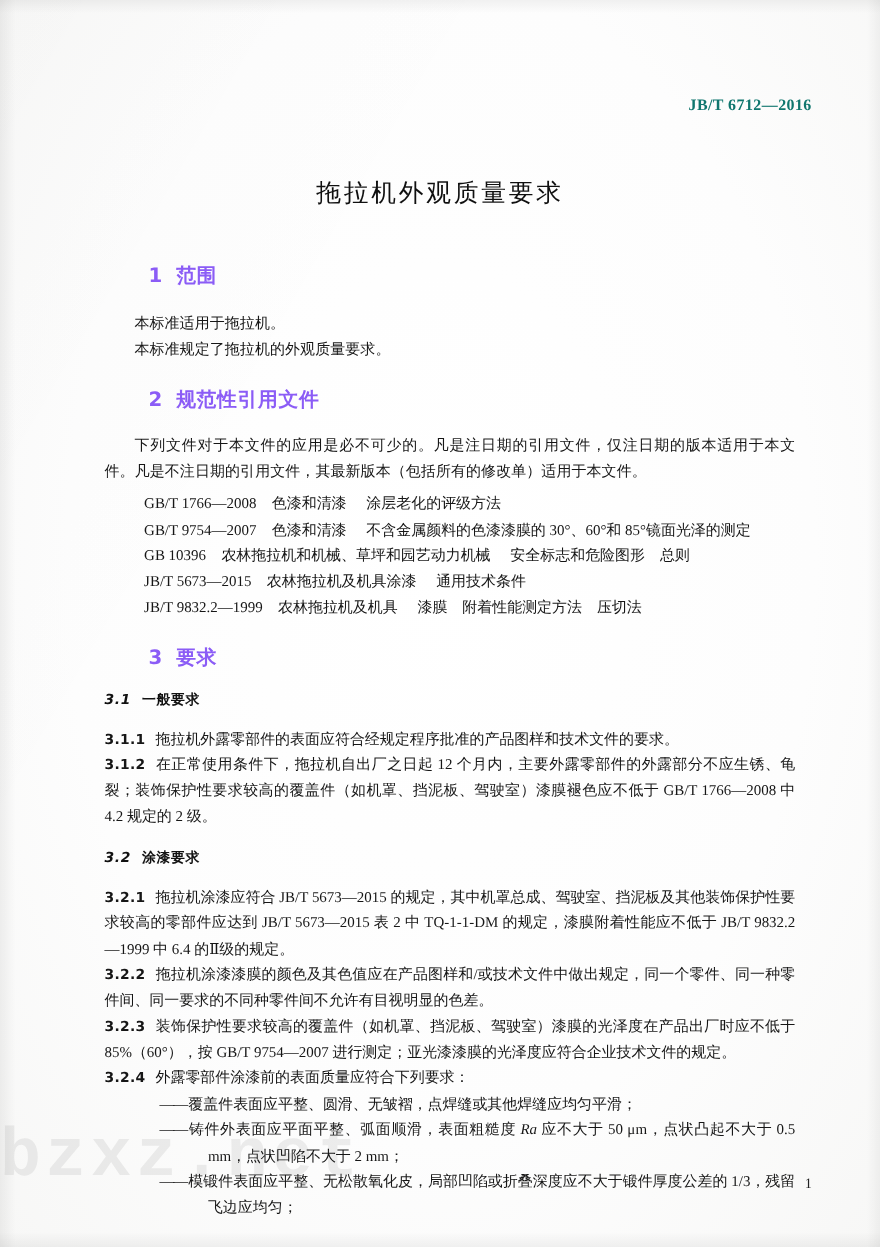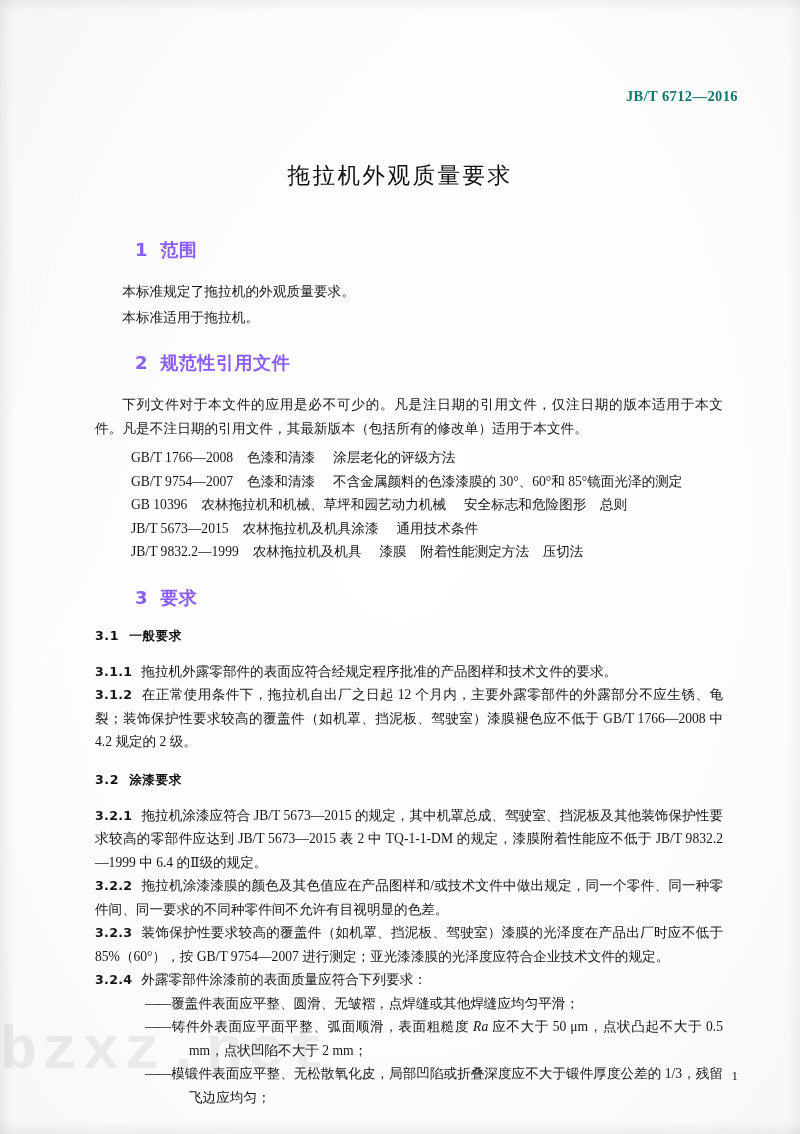--- a/index.html
+++ b/index.html
@@ -106,21 +106,21 @@
   
   .h-sub {
     font-family: "DejaVu Sans", "Liberation Sans", sans-serif;
     font-weight: bold;
     font-size: 12.6px;
     color: #111;
     margin-top: 18px;
     margin-bottom: 5px;
     letter-spacing: 0.6px;
   }
-  .h-sub .n { margin-right: 10px; }
+  .h-sub .n { margin-right: 10px; font-style: italic; }
 
   
   .p {
     font-family: "Liberation Serif", "DejaVu Serif", serif;
     font-size: 13.6px;
     line-height: 23.5px;
     color: #161616;
     margin: 0;
     text-align: justify;
     letter-spacing: 0.1px;
@@ -203,22 +203,22 @@
   <div class="header-std">JB/T 6712—2016</div>
 
   <div class="doc-title">拖拉机外观质量要求</div>
 
   <div class="body-col">
 
     <div class="h-num first">
       <span class="n">1</span><span>范围</span>
     </div>
     <div style="height:14px"></div>
+    <p class="p indent tight">本标准适用于拖拉机。</p>
     <p class="p indent">本标准规定了拖拉机的外观质量要求。</p>
-    <p class="p indent tight">本标准适用于拖拉机。</p>
 
     <div class="h-num">
       <span class="n">2</span><span>规范性引用文件</span>
     </div>
     <div style="height:14px"></div>
     <p class="p indent">下列文件对于本文件的应用是必不可少的。凡是注日期的引用文件，仅注日期的版本适用于本文件。凡是不注日期的引用文件，其最新版本（包括所有的修改单）适用于本文件。</p>
 
     <ul class="ref-list">
       <li>
         <span class="ref-code">GB/T 1766—2008</span><span class="gap-1"></span><span>色漆和清漆</span><span class="gap-2"></span><span>涂层老化的评级方法</span>

